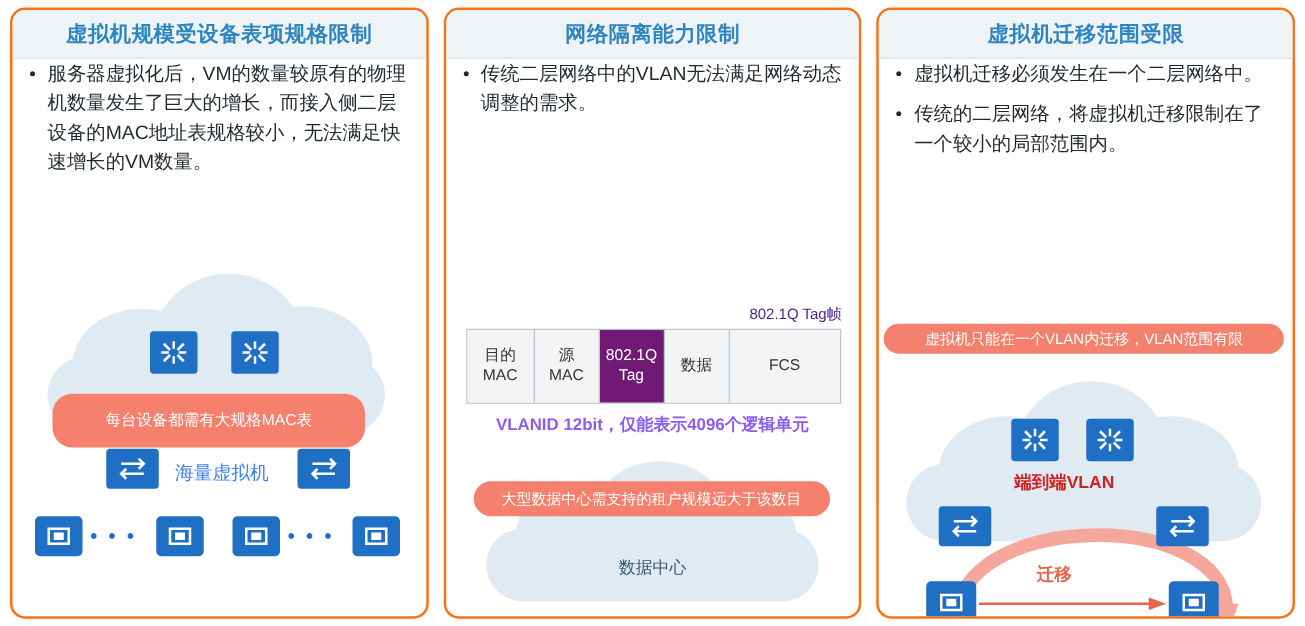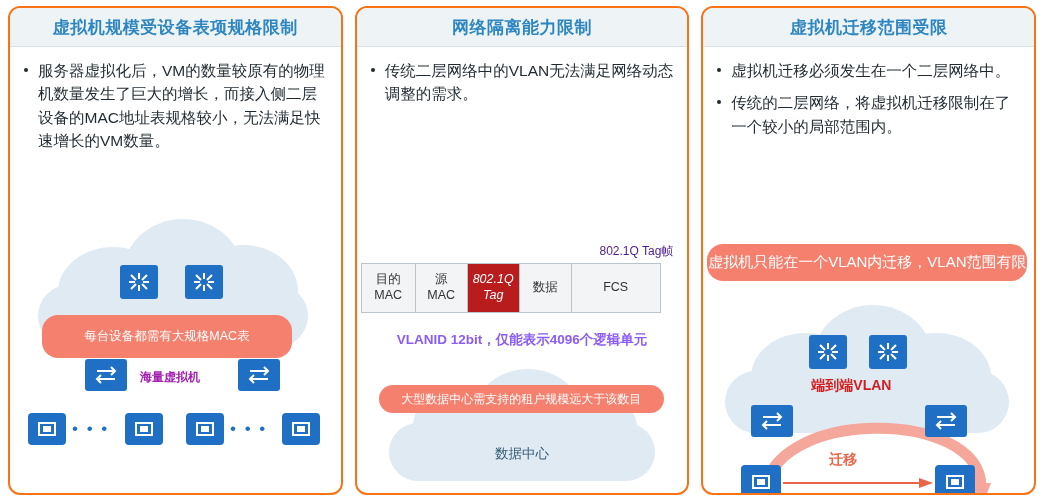--- a/index.html
+++ b/index.html
@@ -30,21 +30,21 @@
     background:#eef3f6;
     border-bottom:1px solid #d7e0e5;
     display:flex;align-items:center;justify-content:center;
     color:#2e86c1;
     font-size:17px;
     font-weight:bold;
     letter-spacing:.5px;
   }
   .panel-body{
     position:relative;
-    padding:12px 12px 0 12px;
+    padding:1px 12px 0 12px;
     height:calc(100% - 38px);
     box-sizing:border-box;
   }
   ul.bullets{
     list-style:none;
     margin:0;padding:0;
   }
   ul.bullets li{
     position:relative;
     padding-left:16px;
@@ -88,23 +88,22 @@
     background:#1f6fc4;
     border-radius:3px;
     display:flex;align-items:center;justify-content:center;
     color:#ffffff;
     box-sizing:border-box;
   }
   .dev svg{display:block;}
 
   .label{
     position:absolute;
-    font-size:12px;
-    color:#a21caf;
-    font-weight:bold;
+    font-size:15px;
+    color:#3b82f6;
   }
   .dots{
     position:absolute;
     font-size:17px;color:#1f6fc4;letter-spacing:2px;
   }
 
   
   .frame{
     position:absolute;
     display:flex;
@@ -116,21 +115,21 @@
     background:#f2f4f6;
     display:flex;align-items:center;justify-content:center;
     text-align:center;
     font-size:12.5px;
     color:#333;
     line-height:1.25;
     box-sizing:border-box;
     padding:2px;
   }
   .frame .cell:last-child{border-right:none;}
-  .frame .cell.hl{background:#b91c1c;color:#ffffff;font-style:italic;}
+  .frame .cell.hl{background:#701a75;color:#ffffff;}
   .frame-caption{
     position:absolute;
     font-size:12px;color:#4c1d95;
   }
   .red-note{
     position:absolute;
     color:#8b5cf6;font-weight:bold;font-size:13.5px;
     text-align:center;width:100%;
   }
   .center-text{
@@ -237,21 +236,21 @@
 
   <section class="panel">
     <div class="panel-header">网络隔离能力限制</div>
     <div class="panel-body">
       <ul class="bullets">
         <li>传统二层网络中的VLAN无法满足网络动态调整的需求。</li>
       </ul>
 
       <div class="frame-caption" style="right:14px;top:196px;">802.1Q Tag帧</div>
 
-      <div class="frame" style="left:4px;top:216px;width:300px;height:50px;">
+      <div class="frame" style="left:16px;top:216px;width:300px;height:60px;">
         <div class="cell" style="width:54px;white-space:pre-line;">目的
 MAC</div>
         <div class="cell" style="width:52px;white-space:pre-line;">源
 MAC</div>
         <div class="cell hl" style="width:52px;white-space:pre-line;">802.1Q
 Tag</div>
         <div class="cell" style="width:52px;">数据</div>
         <div class="cell" style="flex:1;">FCS</div>
       </div>
 
@@ -271,21 +270,21 @@
   </section>
 
   <section class="panel">
     <div class="panel-header">虚拟机迁移范围受限</div>
     <div class="panel-body">
       <ul class="bullets">
         <li>虚拟机迁移必须发生在一个二层网络中。</li>
         <li>传统的二层网络，将虚拟机迁移限制在了一个较小的局部范围内。</li>
       </ul>
 
-      <div class="pill" style="left:4px;top:197px;width:320px;height:37px;font-size:15px;">虚拟机只能在一个VLAN内迁移，VLAN范围有限</div>
+      <div class="pill" style="left:4px;top:212px;width:320px;height:24px;font-size:12px;">虚拟机只能在一个VLAN内迁移，VLAN范围有限</div>
 
       <div class="cloud-wrap" style="left:14px;top:246px;width:300px;height:170px;">
         <div class="cloud" style="left:34px;top:40px;width:110px;height:88px;"></div>
         <div class="cloud" style="left:96px;top:12px;width:120px;height:110px;"></div>
         <div class="cloud" style="left:164px;top:40px;width:110px;height:88px;"></div>
         <div class="cloud" style="left:8px;top:78px;width:284px;height:62px;border-radius:32px;"></div>
       </div>
 
       <svg style="position:absolute;left:30px;top:300px;" width="280" height="170" viewBox="0 0 280 170">
         <path d="M32 150 C 32 60, 248 60, 248 140" fill="none" stroke="#f4a79a" stroke-width="11" stroke-linecap="round"></path>

